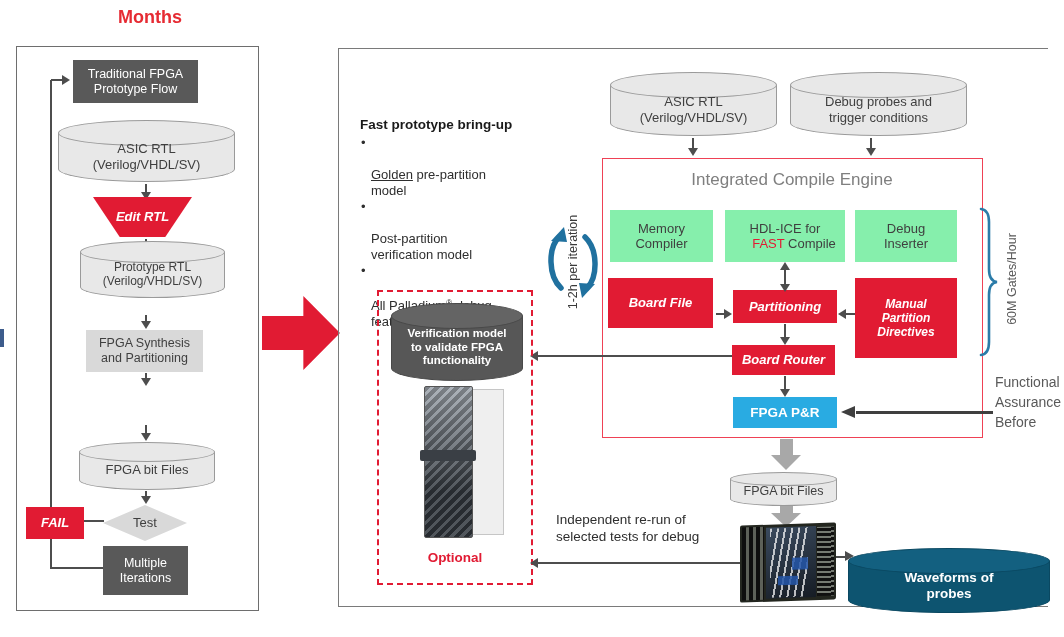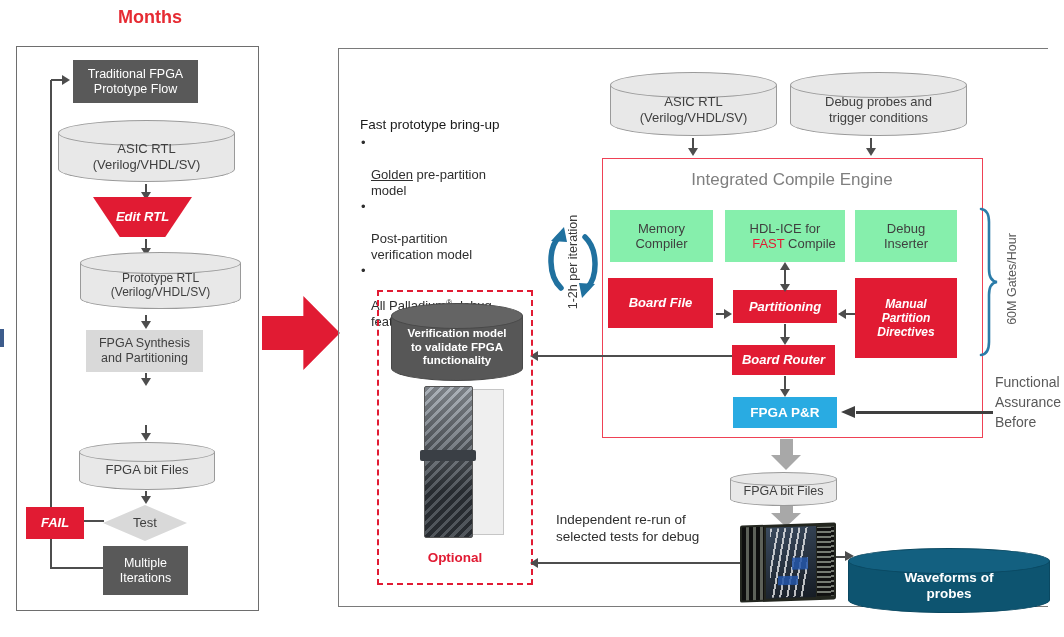--- a/index.html
+++ b/index.html
@@ -32,21 +32,21 @@
   .vline{width:2px;}
   .hline{height:2px;}
   .tri{position:absolute;width:0;height:0;border:solid transparent;}
   .tri-down{border-width:8px 5px 0 5px;border-top-color:#4d4d4d;}
   .tri-up{border-width:0 5px 8px 5px;border-bottom-color:#4d4d4d;}
   .tri-left{border-width:5px 8px 5px 0;border-right-color:#4d4d4d;}
   .tri-right{border-width:5px 0 5px 8px;border-left-color:#4d4d4d;}
   .thick{background:#a8a8a8;}
   .thick-head{position:absolute;width:0;height:0;border:solid transparent;border-top-color:#a8a8a8;}
   
-  .notes-title{font-weight:normal;font-size:13.5px;color:#1a1a1a;margin-bottom:3px;}
+  .notes-title{font-weight:bold;font-size:13.5px;color:#1a1a1a;margin-bottom:3px;}
   .bullet{position:relative;padding-left:11px;font-size:13px;color:#2e2e2e;white-space:pre-line;line-height:16px;}
   .bullet .dot{position:absolute;left:1px;top:0;}
   .u{text-decoration:underline;}
   sup{font-size:8px;}
   
   .tower{position:absolute;}
   .tower .side{position:absolute;right:0;top:3px;width:32px;height:144px;background:#efefef;border:1px solid #c6c6c6;}
   .tower .front{position:absolute;left:0;top:0;width:47px;height:150px;border:1px solid #555;border-radius:2px;
       background:linear-gradient(180deg, rgba(255,255,255,.30), rgba(0,0,0,.42) 70%),
                  repeating-linear-gradient(135deg,#434a52 0 4px,#8a939d 4px 7px);}
@@ -92,21 +92,21 @@
   </div>
 
   <div class="vline" style="left:145px;top:184px;height:9px;"></div>
   <div class="tri tri-down" style="left:141px;top:192px;"></div>
 
   <div class="box redbox" style="left:93px;top:197px;width:99px;height:40px;font-size:13px;clip-path:polygon(0 0,100% 0,73% 100%,27% 100%);">Edit RTL</div>
 
   <div class="vline" style="left:145px;top:239px;height:10px;"></div>
   <div class="tri tri-down" style="left:141px;top:248px;"></div>
 
-  <div class="cyl" style="left:80px;top:252px;width:145px;height:57px;padding-left:16px;--eh:11px;">
+  <div class="cyl" style="left:80px;top:241px;width:145px;height:57px;--eh:11px;">
     <div class="top"></div>
       <div class="body"></div>
     <div class="lbl" style="font-size:12px;">Prototype RTL
 (Verilog/VHDL/SV)</div>
   </div>
 
   <div class="vline" style="left:145px;top:315px;height:7px;"></div>
   <div class="tri tri-down" style="left:141px;top:321px;"></div>
 
   <div class="box lgray" style="left:86px;top:330px;width:117px;height:42px;font-size:12.5px;">FPGA Synthesis

